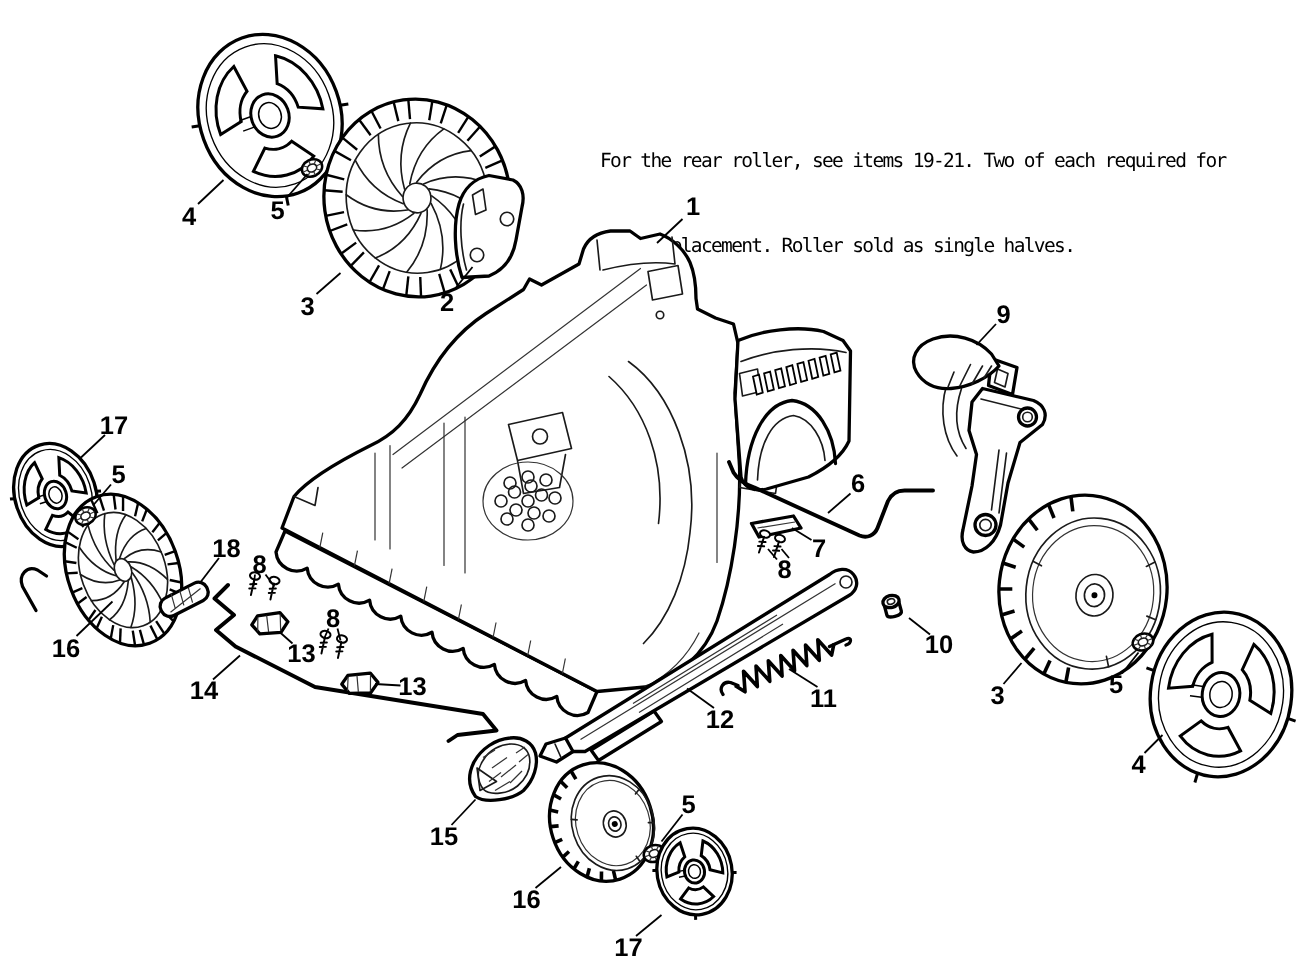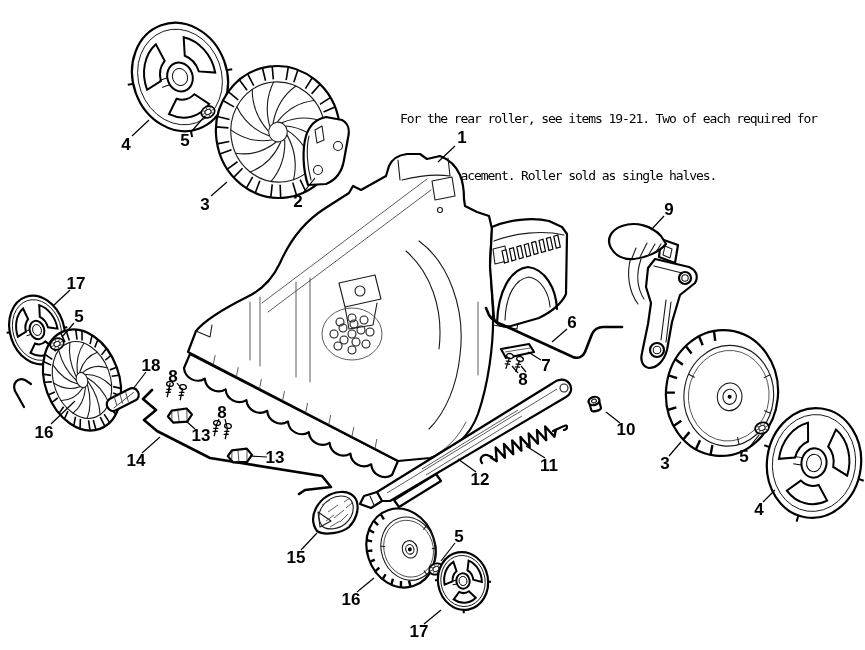--- a/index.html
+++ b/index.html
@@ -1,18 +1,18 @@
 <!DOCTYPE html>
 <html><head>
 <meta charset="utf-8">
 <style>
   html,body{margin:0;padding:0;background:#fff;}
   .stage{position:relative;width:865px;height:650px;background:#fff;overflow:hidden;
          font-family:"Liberation Sans",sans-serif;}
-  .note{position:absolute;left:400px;top:71px;color:#000;
+  .note{position:absolute;left:400px;top:60px;color:#000;
         font-family:"DejaVu Sans Mono",monospace;font-size:13px;letter-spacing:-1.1px;
         line-height:19px;white-space:pre;}
   svg{position:absolute;left:0;top:0;}
   #labels text{font-family:"Liberation Sans",sans-serif;font-weight:bold;font-size:17px;fill:#000;}
   .o{fill:#fff;stroke:#000;stroke-width:2.2;stroke-linejoin:round;}
   .o2{fill:none;stroke:#000;stroke-width:2.2;stroke-linejoin:round;stroke-linecap:round;}
   .d{fill:none;stroke:#1a1a1a;stroke-width:1.1;stroke-linejoin:round;stroke-linecap:round;}
   .t{fill:none;stroke:#333;stroke-width:.8;}
   .rod{fill:none;stroke:#000;stroke-width:2.6;stroke-linejoin:round;stroke-linecap:round;}
 </style>

